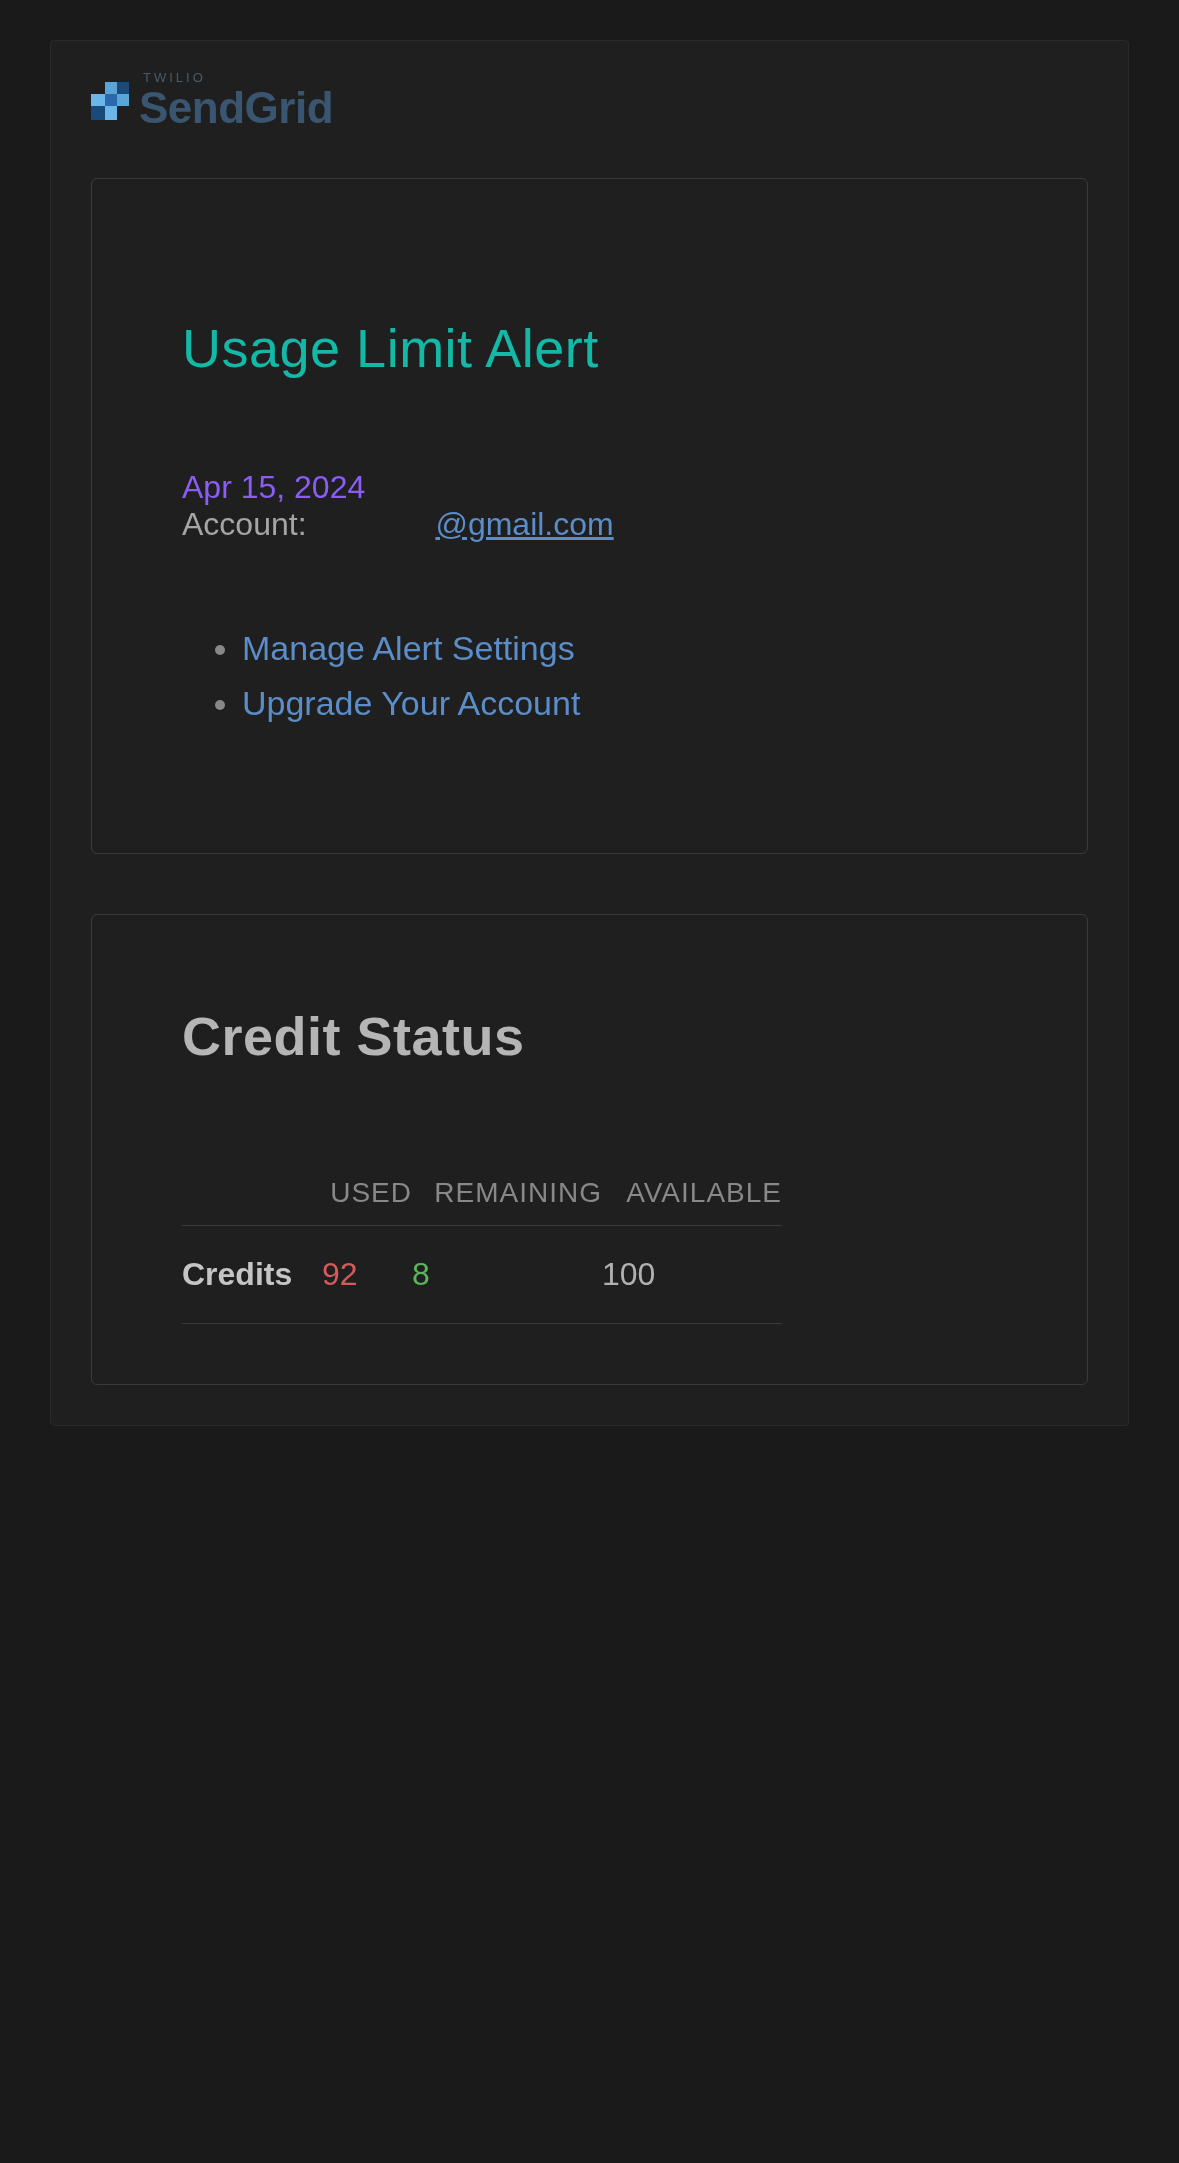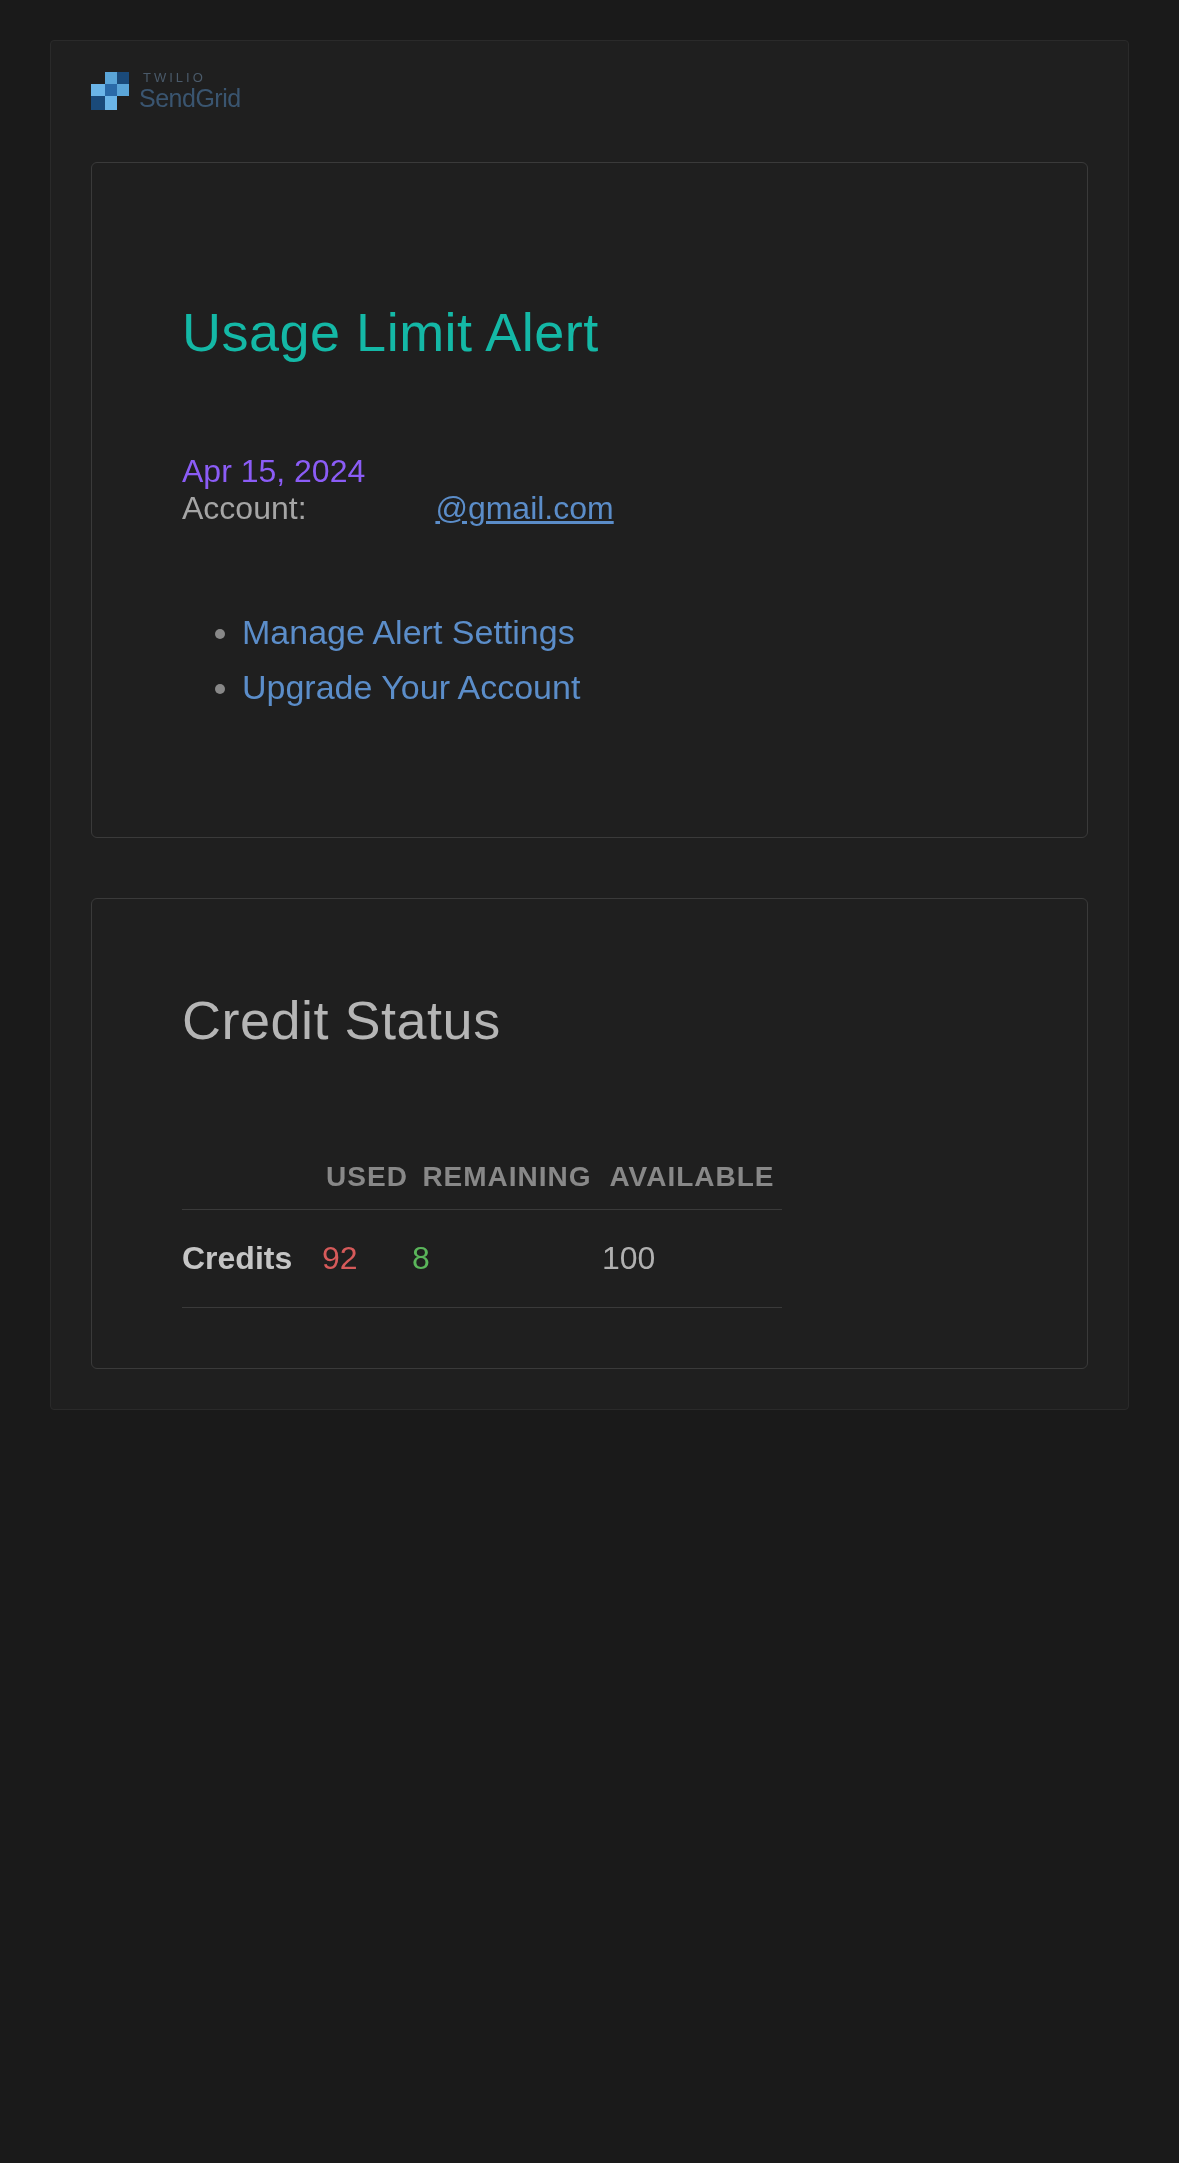--- a/index.html
+++ b/index.html
@@ -44,23 +44,23 @@
       line-height: 1;
     }
     .logo-twilio {
       font-size: 13px;
       color: #4a5a6a;
       letter-spacing: 3px;
       margin-bottom: 2px;
       padding-left: 4px;
     }
     .logo-sendgrid {
-      font-size: 25px;
+      font-size: 44px;
       color: #3a5570;
-      font-weight: 400;
+      font-weight: 700;
       letter-spacing: -0.5px;
     }
     .card {
       border: 1px solid #3a3a3a;
       border-radius: 6px;
       padding: 90px 90px 120px 90px;
       margin-bottom: 60px;
     }
     .card-title {
       font-size: 54px;
@@ -109,33 +109,33 @@
       text-decoration: none;
     }
     .card2 {
       border: 1px solid #3a3a3a;
       border-radius: 6px;
       padding: 90px 90px 60px 90px;
     }
     .card2-title {
       font-size: 54px;
       color: #b5b5b5;
-      font-weight: 400;
+      font-weight: 700;
       margin-bottom: 110px;
       letter-spacing: 0.5px;
     }
     .credit-table {
       border-collapse: collapse;
     }
     .credit-table th {
       font-size: 28px;
       color: #888;
-      font-weight: 700;
+      font-weight: 400;
       letter-spacing: 1px;
-      text-align: center;
+      text-align: right;
       padding-bottom: 16px;
       border-bottom: 1px solid #3a3a3a;
     }
     .credit-table td {
       font-size: 32px;
       padding-top: 30px;
       padding-bottom: 30px;
       border-bottom: 1px solid #3a3a3a;
     }
     .credit-table .empty-header {

